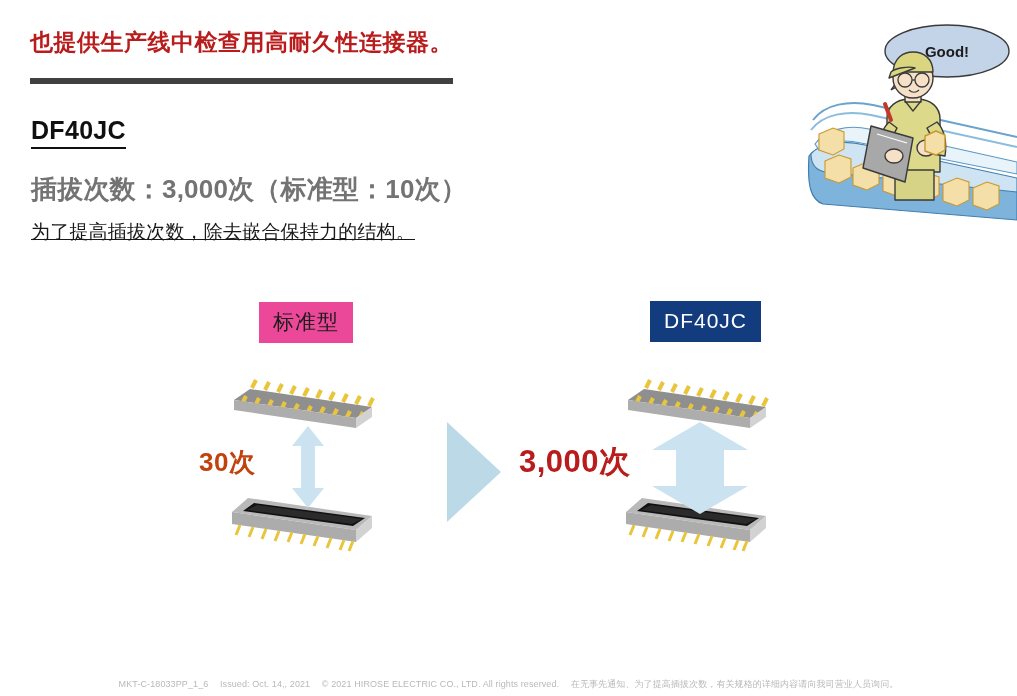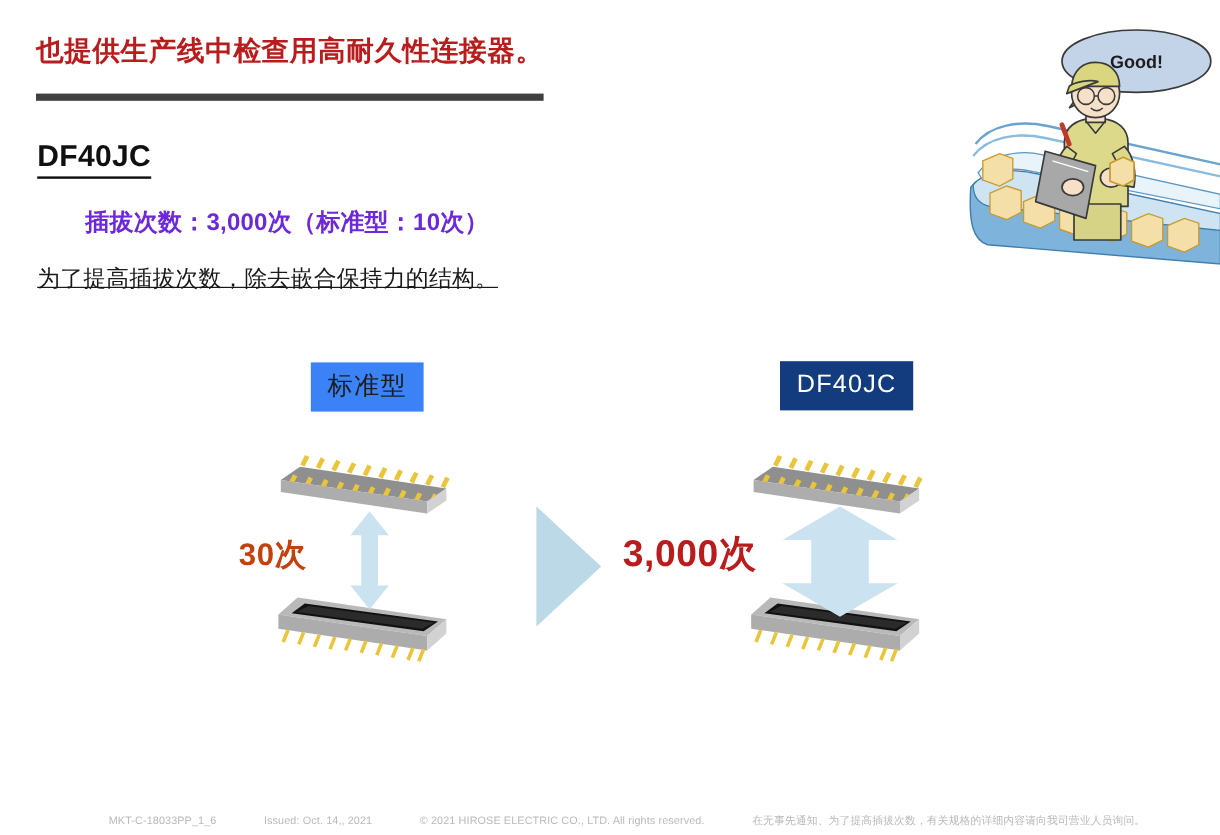--- a/index.html
+++ b/index.html
@@ -42,26 +42,25 @@
     border-bottom: 2px solid #101010;
     padding-bottom: 2px;
     line-height: 1.1;
   }
 
   
   #spec-line {
     position: absolute;
     left: 31px;
     top: 172px;
-    font-size: 20px;
+    font-size: 26px;
     font-weight: bold;
-    color: #6d28d9;
+    color: #737373;
     white-space: nowrap;
     letter-spacing: 0.2px;
-    margin-left: 40px;
   }
 
   
   #description-line {
     position: absolute;
     left: 31px;
     top: 219px;
     font-size: 19px;
     font-weight: normal;
     color: #181818;
@@ -85,21 +84,21 @@
     font-size: 21px;
     letter-spacing: 1px;
     text-align: center;
     line-height: 1;
     padding: 9px 14px 11px 14px;
     white-space: nowrap;
   }
   #badge-standard {
     left: 259px;
     top: 302px;
-    background: #3b82f6;
+    background: #ec4899;
     color: #1c1c1c;
   }
   #badge-df40jc {
     left: 650px;
     top: 301px;
     background: #123c7e;
     color: #ffffff;
   }
 
   .count-label {
@@ -140,21 +139,21 @@
     position: absolute;
     left: 0;
     top: 678px;
     width: 1017px;
     text-align: center;
     font-size: 9px;
     color: #b9b9b9;
     letter-spacing: 0.1px;
     white-space: nowrap;
   }
-  #footer span { margin-right: 9px; margin-left: 28px; }
+  #footer span { margin-right: 9px; }
   #footer span:last-child { margin-right: 0; }
 </style>
 </head>
 <body>
 
 <div id="slide-title">也提供生产线中检查用高耐久性连接器。</div>
 
 <div id="part-heading">DF40JC</div>
 
 <div id="spec-line">插拔次数：3,000次（标准型：10次）</div>

